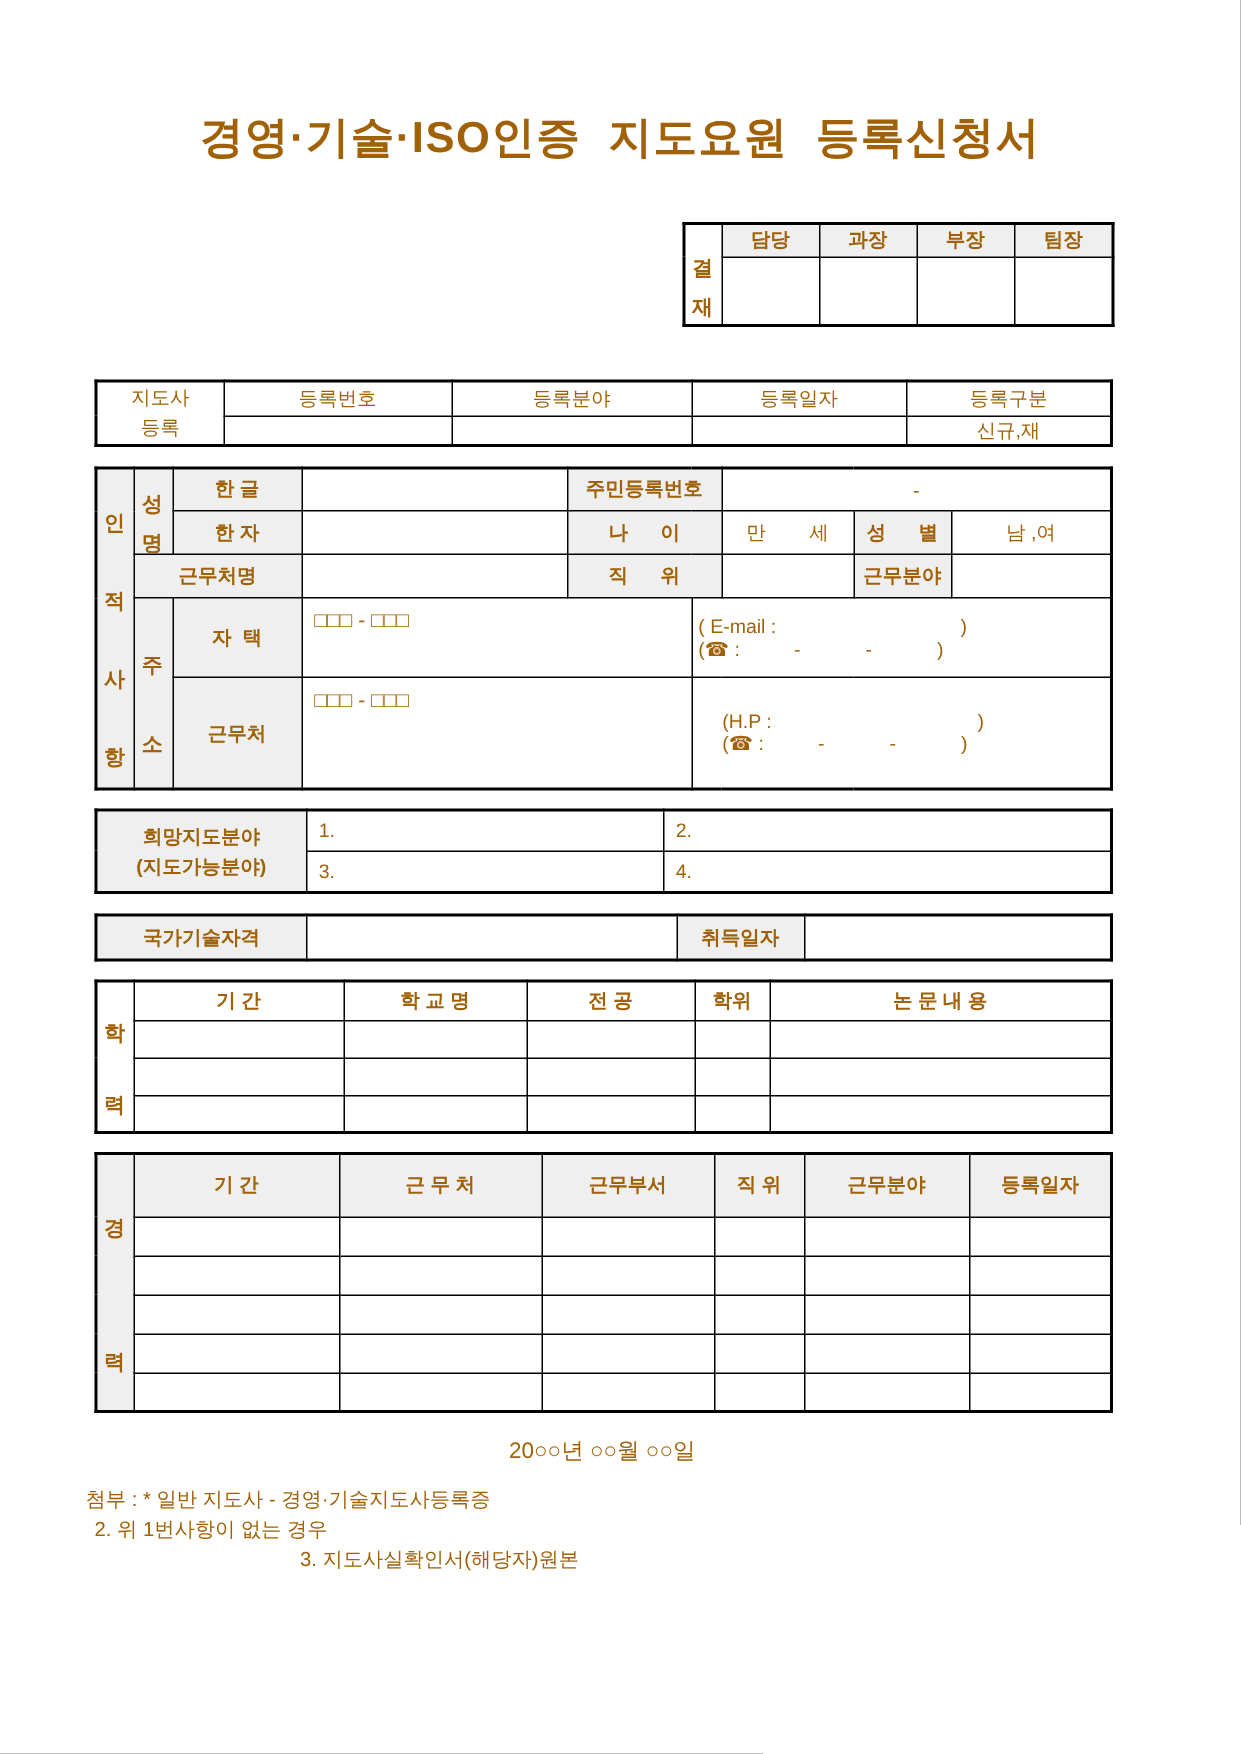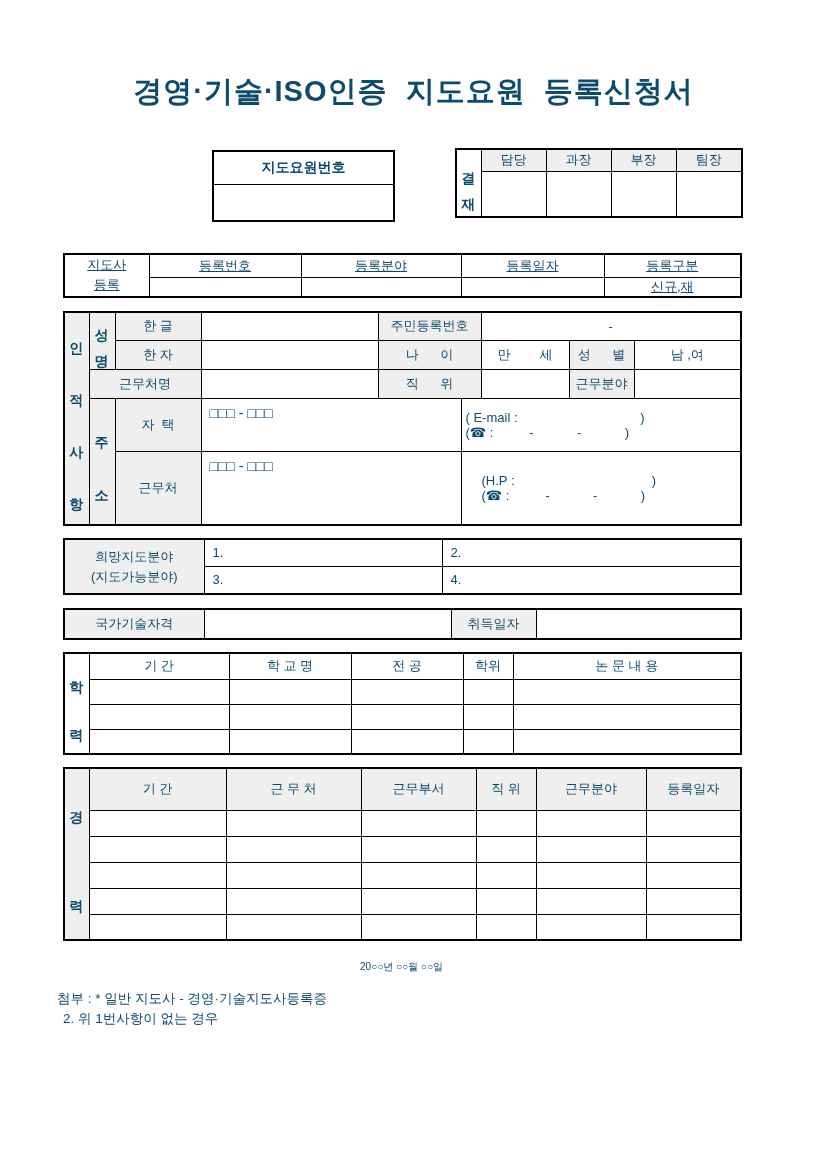--- a/index.html
+++ b/index.html
@@ -1,19 +1,19 @@
 <!DOCTYPE html>
 <html><head>
 <meta charset="utf-8">
 <style>
   * { margin:0; padding:0; box-sizing:border-box; }
   html,body { background:#888; }
   .page {
     width:827px; height:1169px; background:#ffffff; margin:0 auto;
-    font-family:"Liberation Sans","DejaVu Sans",sans-serif; color:#0c4a6e;
+    font-family:"Liberation Sans","DejaVu Sans",sans-serif; color:#a16207;
     position:relative; overflow:hidden;
   }
   .content { margin-left:63px; width:677px; }
 
   .doc-title {
     padding-top:72px; text-align:center; font-size:29px; font-weight:bold;
     letter-spacing:1px; white-space:pre;
   }
 
   
@@ -25,21 +25,21 @@
   .advisor-box .hd {
     height:33px; border-bottom:1px solid #000; display:flex;
     align-items:center; justify-content:center; font-size:14px; font-weight:bold;
   }
   .advisor-box .bd { height:35px; }
   .approval-wrap { position:absolute; left:392px; top:0; }
 
   table { border-collapse:collapse; table-layout:fixed; border:2px solid #000; }
   td { border:1px solid #000; font-size:13px; text-align:center; vertical-align:middle; overflow:hidden; }
   .gray { background:#efefef; }
-  .b { font-weight:normal; }
+  .b { font-weight:bold; }
   .pre { white-space:pre; }
 
   .vert { text-align:center; vertical-align:middle; }
   .vspan {
     display:inline-block; writing-mode:vertical-rl; text-orientation:upright;
     font-size:14px; font-weight:bold; white-space:pre;
   }
   .ls12 { letter-spacing:12px; margin-bottom:-12px; }
   .ls34 { letter-spacing:34px; margin-bottom:-34px; }
   .ls38 { letter-spacing:38px; margin-bottom:-38px; }
@@ -55,45 +55,41 @@
 
   .two-line span { display:block; line-height:20px; }
 
   .contact {
     display:flex; flex-direction:column; justify-content:space-between;
     height:100%; padding:5px 4px; text-align:left; font-size:13px; white-space:pre;
   }
   .postal { text-align:left; vertical-align:top; padding:6px 8px; font-size:14px; white-space:pre; }
   .numcell { text-align:left; padding-left:8px; font-size:13px; }
 
-  .sig { text-align:center; font-size:10px; margin-top:14px; line-height:24px; }
+  .sig { text-align:center; font-size:15px; margin-top:14px; line-height:24px; }
   .sig .l2 { margin-left:66px; letter-spacing:1px; }
 
   .attach { margin-top:10px; font-size:13.5px; line-height:20px; }
   .attach div { white-space:pre; }
   .a1 { margin-left:-6px; }
   .a2 { margin-left:25px; }
   .a3 { }
   .a4 { margin-left:133px; }
   .a5 { margin-left:137px; }
 </style>
 </head>
 <body>
 
 <div class="page">
 
   <div class="doc-title">경영·기술·ISO인증  지도요원  등록신청서</div>
 
   <div class="content">
 
     <div class="topboxes">
-      <div class="advisor-box">
-        <div class="hd">지도요원번호</div>
-        <div class="bd"></div>
-      </div>
 
       <div class="approval-wrap">
         <table style="width:286px;">
           <colgroup>
               <col style="width:25px">
               <col style="width:65px">
               <col style="width:65px">
               <col style="width:65px">
               <col style="width:66px">
             </colgroup>
@@ -109,21 +105,21 @@
             <td></td>
             <td></td>
             <td></td>
             <td></td>
           </tr>
         </tbody>
           </table>
       </div>
     </div>
 
-    <table class="mt-reg" style="width:677px;text-decoration:underline;">
+    <table class="mt-reg" style="width:677px;">
       <colgroup>
           <col style="width:85px">
           <col style="width:152px">
           <col style="width:160px">
           <col style="width:143px">
           <col style="width:137px">
         </colgroup>
       <tbody>
           <tr style="height:23px;">
         <td rowspan="2" class="two-line">
@@ -349,16 +345,17 @@
     </tbody>
       </table>
 
     <div class="sig">
       <div>20○○년 ○○월 ○○일</div>
     </div>
 
     <div class="attach">
       <div class="a1">첨부 : * 일반 지도사 - 경영·기술지도사등록증</div>
       <div class="a3">2. 위 1번사항이 없는 경우</div>
+      <div class="a5">3. 지도사실확인서(해당자)원본</div>
     </div>
 
   </div>
 </div>
 
 </body></html>

